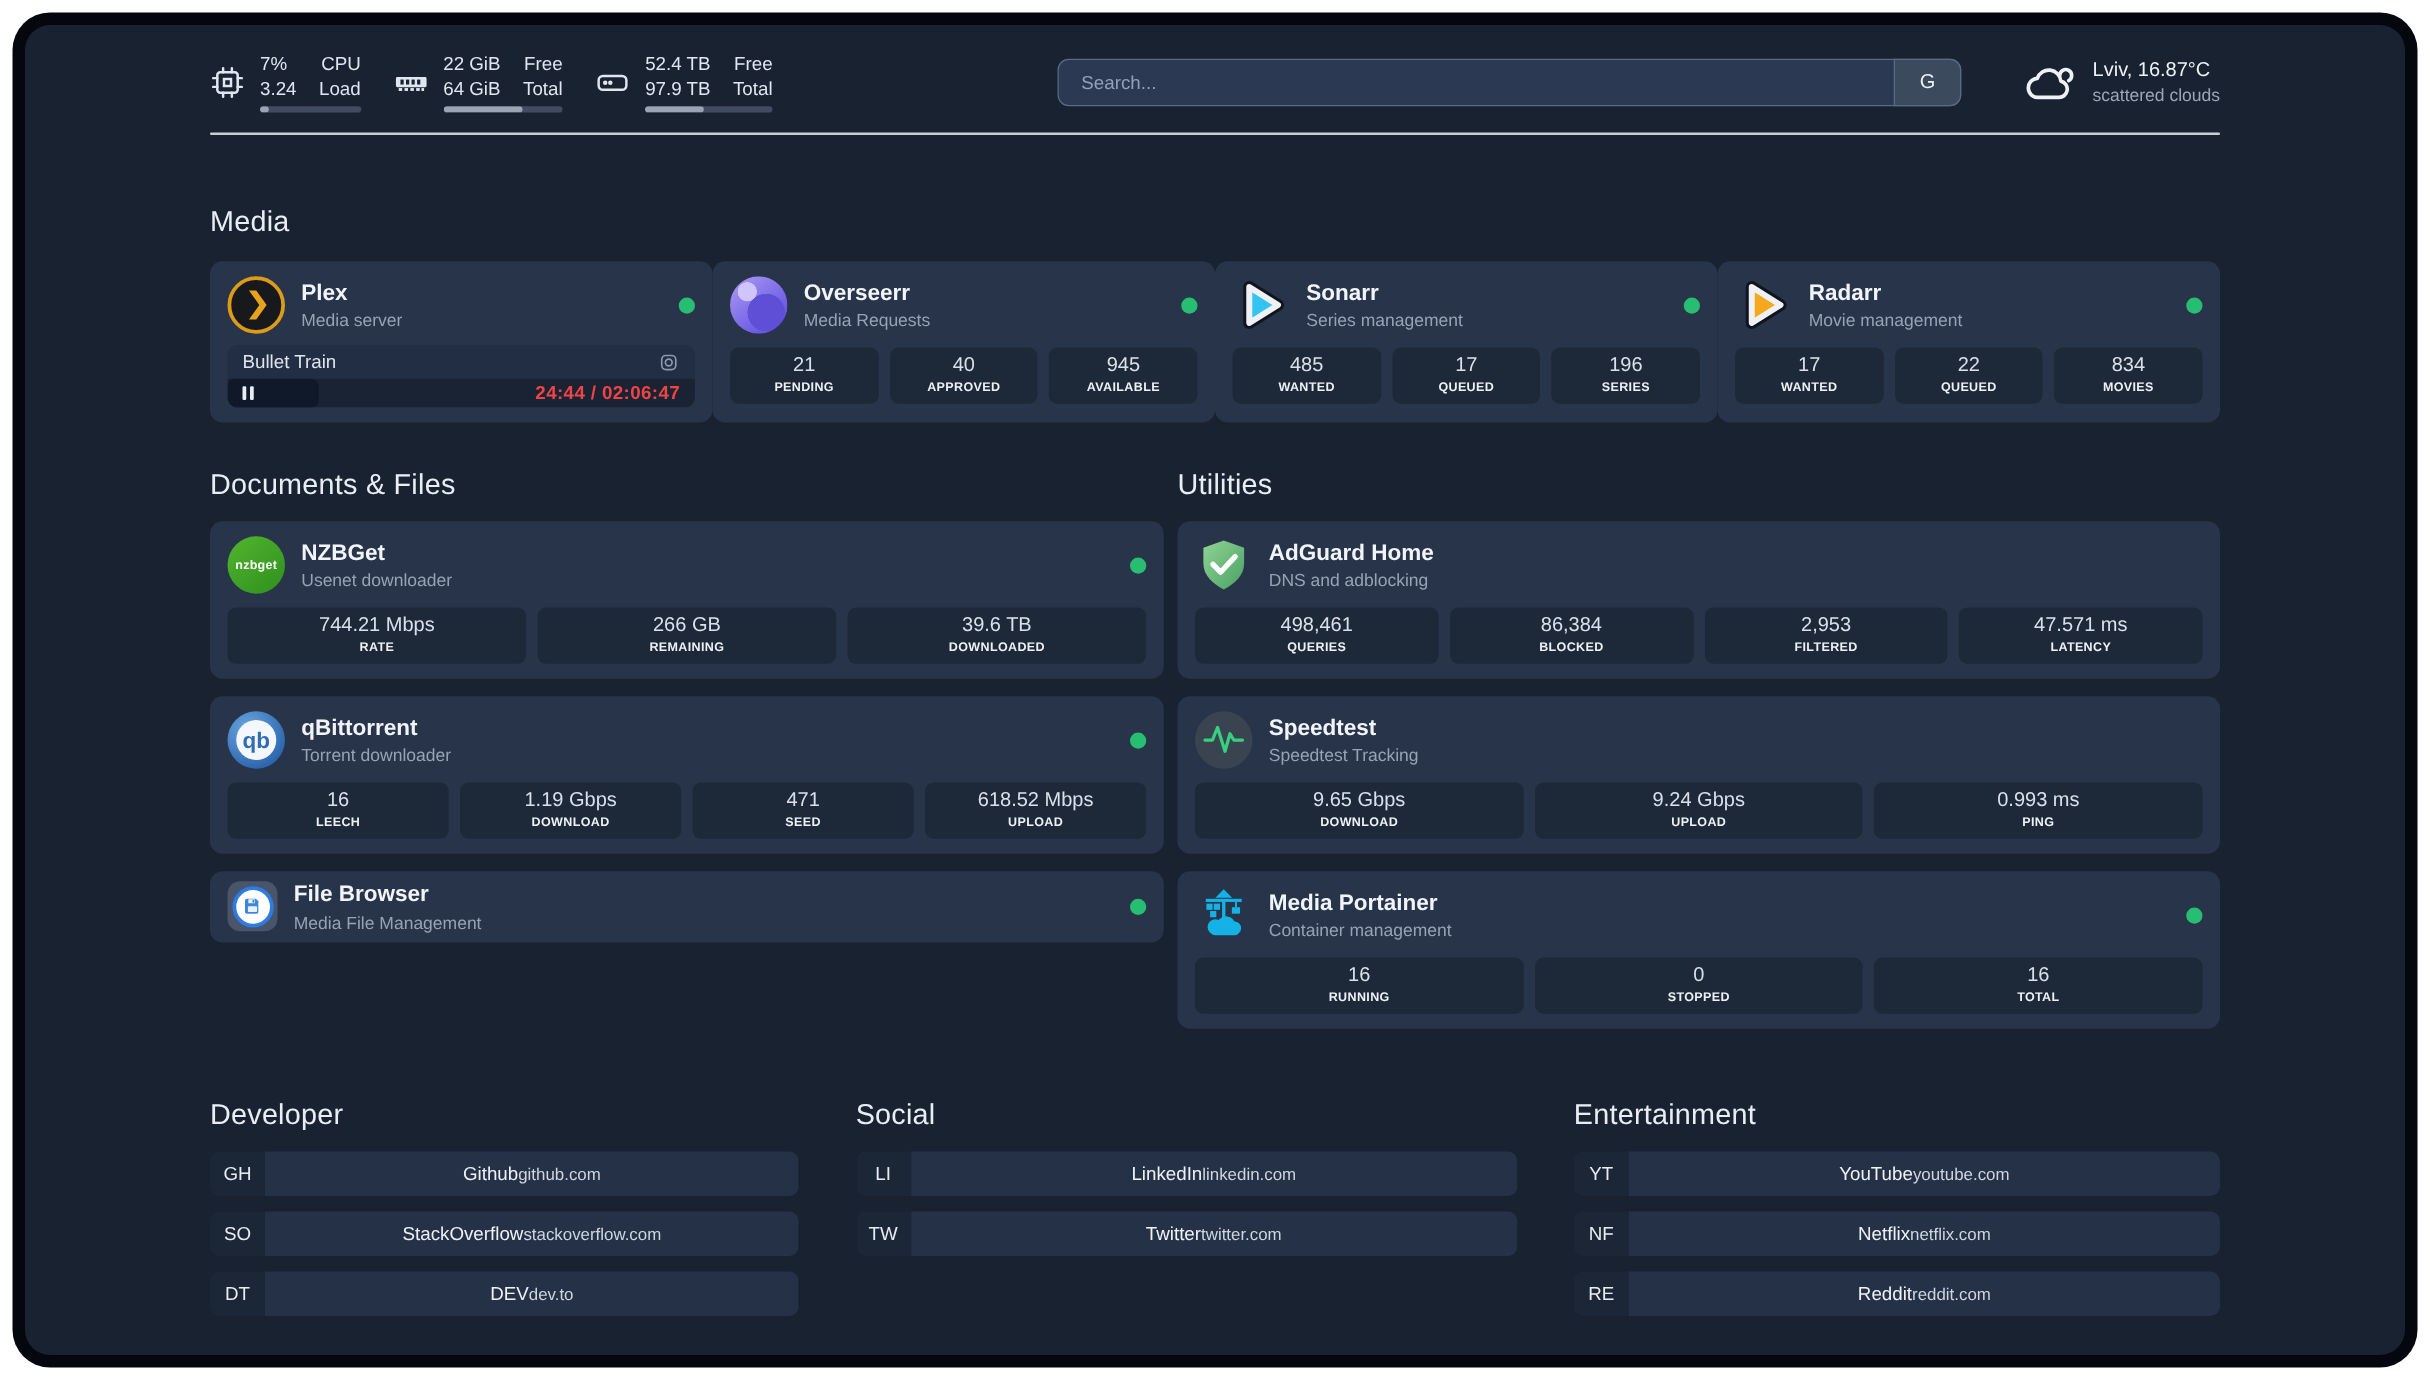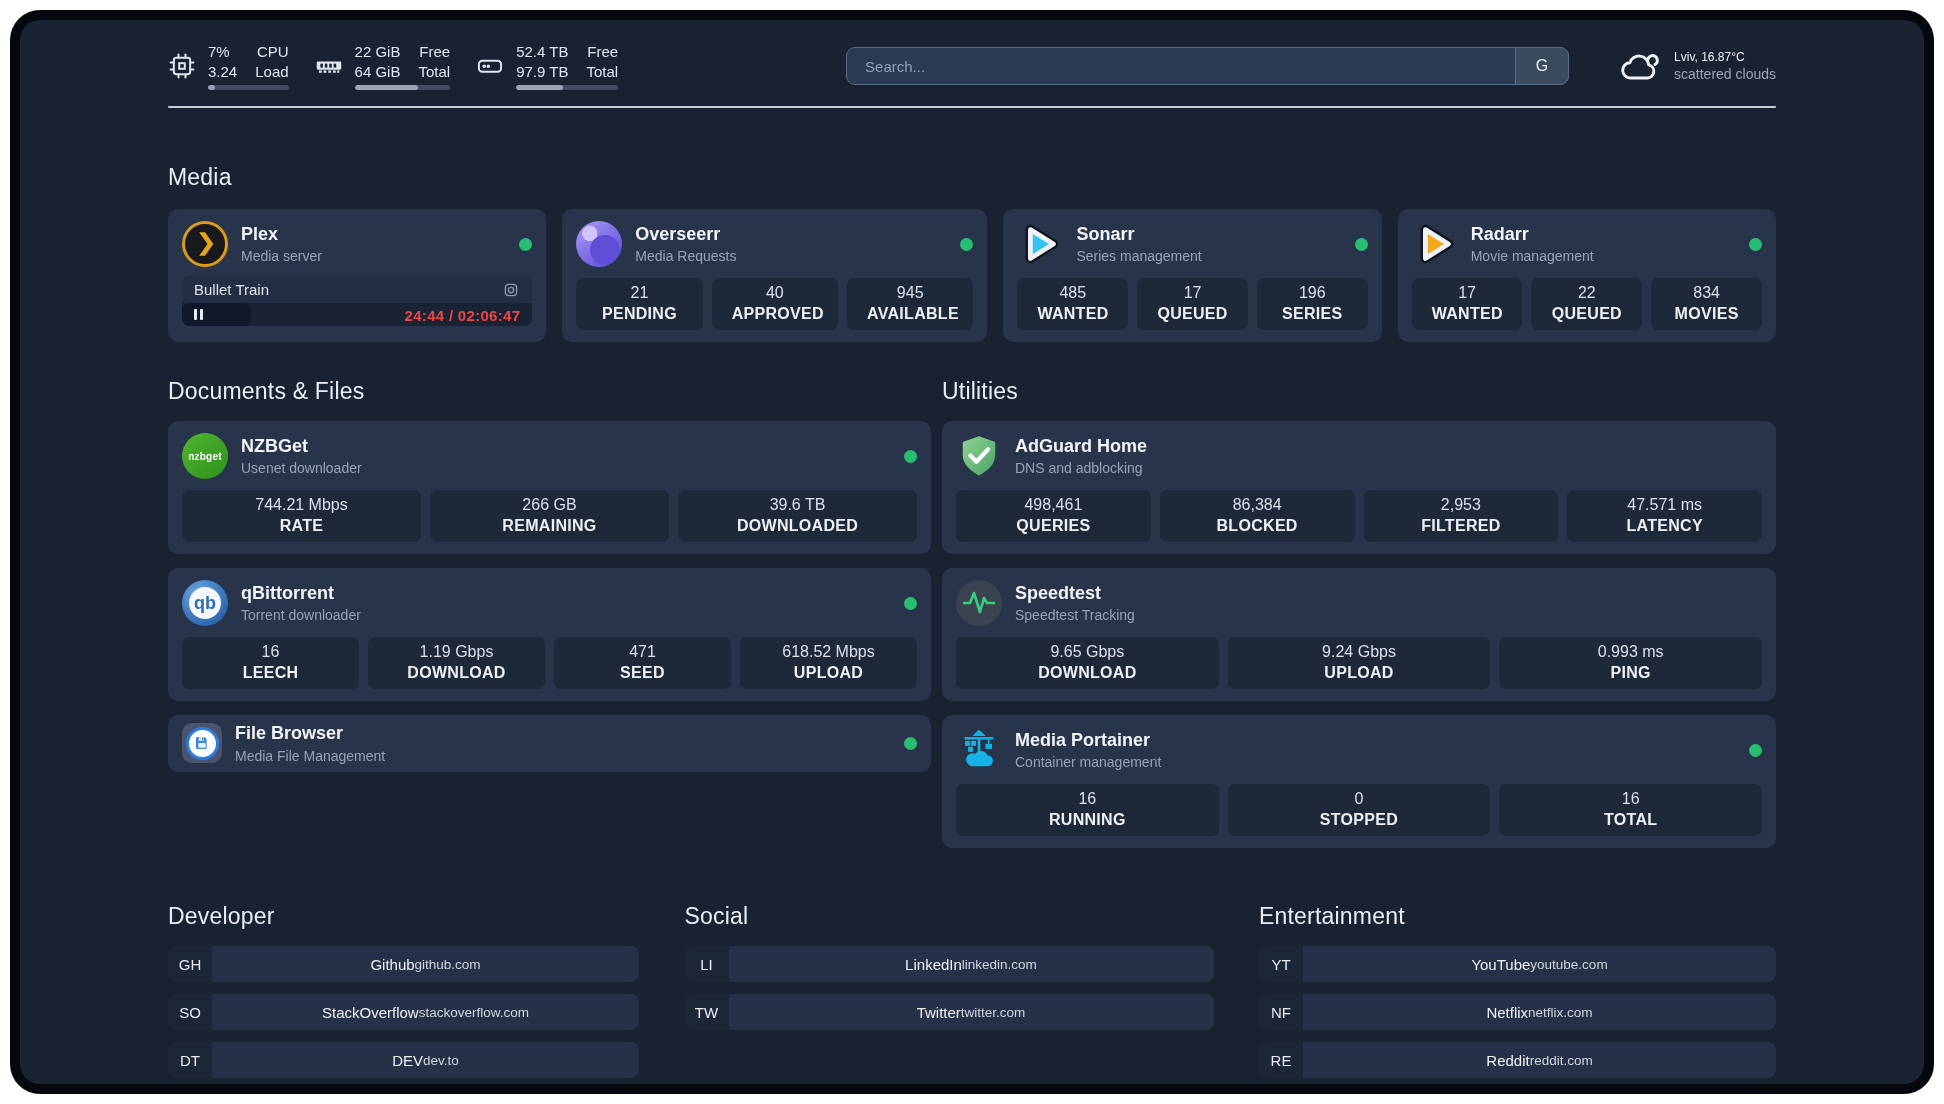--- a/index.html
+++ b/index.html
@@ -19,41 +19,41 @@
   .bar{height:5px;border-radius:3px;background:#404c61;overflow:hidden}
   .bar-fill{height:100%;background:#99a5b5;border-radius:3px}
 
   .search-wrap{flex:1;margin:0 48px 0 228px;position:relative;height:38px}
   .search-input{width:100%;height:100%;background:#2b3a52;border:1px solid #5a6a84;border-radius:9px;padding:0 72px 0 18px;font-size:15px;color:#e5ebf2;outline:none}
   .search-input::placeholder{color:#93a1b5}
   .g-btn{position:absolute;right:0;top:0;height:100%;width:54px;background:#3c4a5e;border:1px solid #5a6a84;border-radius:0 9px 9px 0;color:#eef2f7;font-size:16px;display:flex;align-items:center;justify-content:center;cursor:pointer}
 
   .weather{display:flex;align-items:center;gap:13px}
   .weather-icon{width:44px;height:44px;color:#eef2f7}
-  .weather-line1{font-size:12px;color:#eef2f7}
+  .weather-line1{font-size:16px;color:#eef2f7}
   .weather-line2{font-size:14px;color:#9aa7b8;margin-top:2px}
 
   .divider{height:2px;background:#d8dde4;opacity:.92;border-radius:1px;margin-top:16px}
 
   
   .section-title{font-size:23px;font-weight:500;color:#e9eef5;letter-spacing:.2px}
   .media-section{margin-top:56px}
   .media-section .section-title{margin-bottom:18px}
-  .media-grid{display:grid;grid-template-columns:repeat(4,1fr);gap:16px}
+  .media-grid{display:grid;grid-template-columns:repeat(4,1fr);}
 
   .card{background:#28344a;border-radius:10px;padding:12px 14px;position:relative}
   .card-head{display:flex;align-items:center;gap:13px}
   .card-titles{min-width:0}
   .card-title{font-size:18px;font-weight:700;color:#f1f4f9;line-height:1.2}
   .card-subtitle{font-size:14px;color:#96a3b5;margin-top:3px}
   .status-dot{width:13px;height:13px;border-radius:50%;background:#28be72;margin-left:auto;align-self:center;flex:0 0 auto}
   .stat-grid{display:flex;gap:9px;margin-top:11px}
   .stat-box{flex:1;background:#1d2838;border-radius:7px;padding:6px 20px 7px;text-align:center;min-width:0}
   .stat-value{font-size:16px;color:#d9e0ea;white-space:nowrap}
-  .stat-label{font-size:16px;font-weight:700;color:#edf1f6;margin-top:3px;letter-spacing:.3px}
+  .stat-label{font-size:10px;font-weight:700;color:#edf1f6;margin-top:3px;letter-spacing:.3px}
 
   
   .app-icon{width:46px;height:46px;flex:0 0 auto;display:flex;align-items:center;justify-content:center;position:relative}
   .plex-icon{border-radius:50%;background:#17191d;border:3px solid #dc9b18}
   .overseerr-icon{border-radius:50%;background:
       radial-gradient(circle at 63% 63%, #5e4fd6 0 36%, rgba(0,0,0,0) 37%),
       radial-gradient(circle at 30% 27%, #cfc5fa 0 16%, rgba(0,0,0,0) 17%),
       linear-gradient(140deg,#a393f2 10%,#6c5ae2 75%)}
   .nzbget-icon{border-radius:50%;background:linear-gradient(140deg,#52b52e,#2e8f1e)}
   .nzbget-text{color:#fff;font-size:10px;font-weight:700;letter-spacing:.2px}

